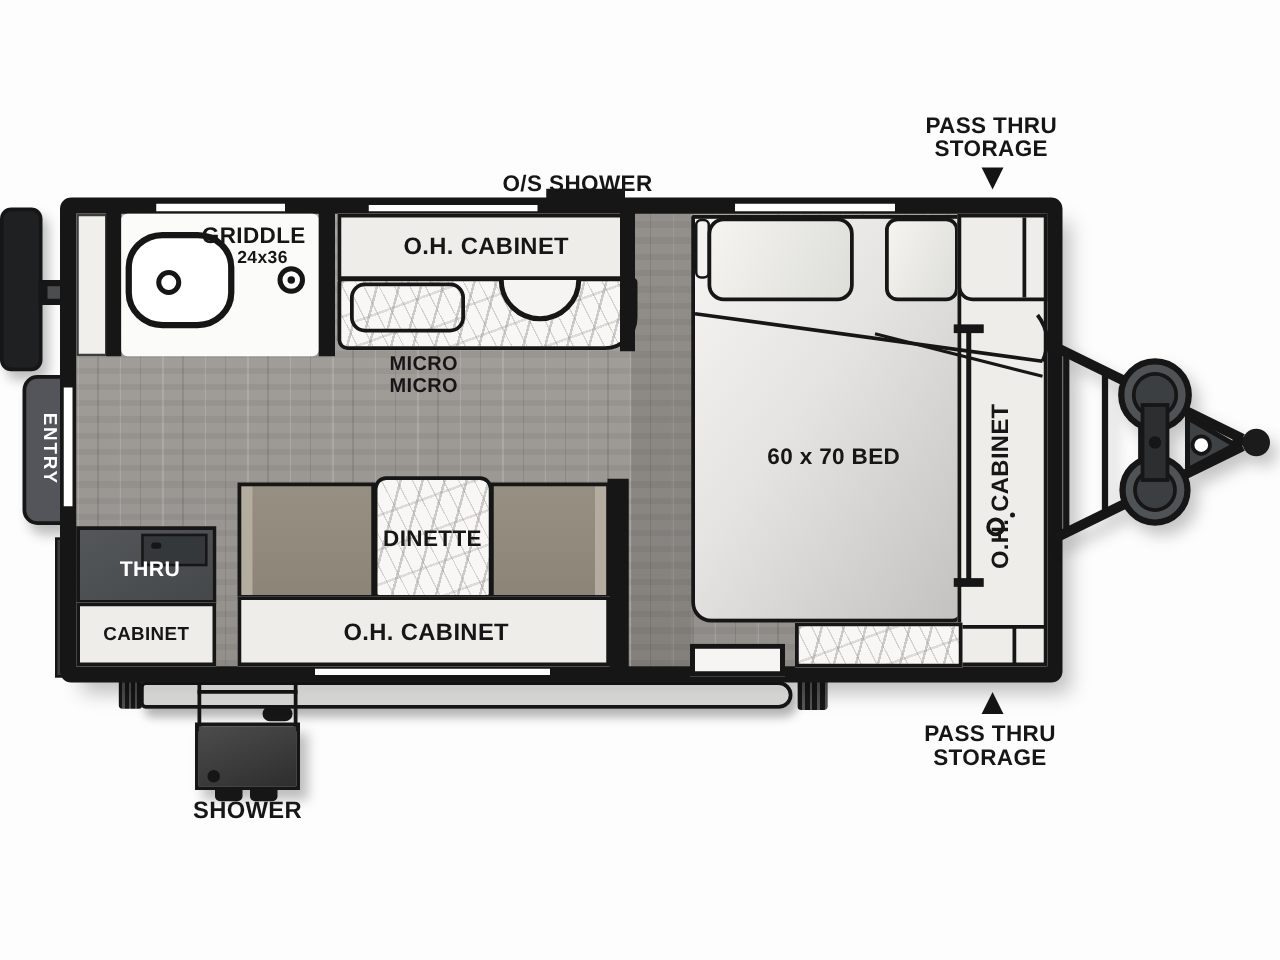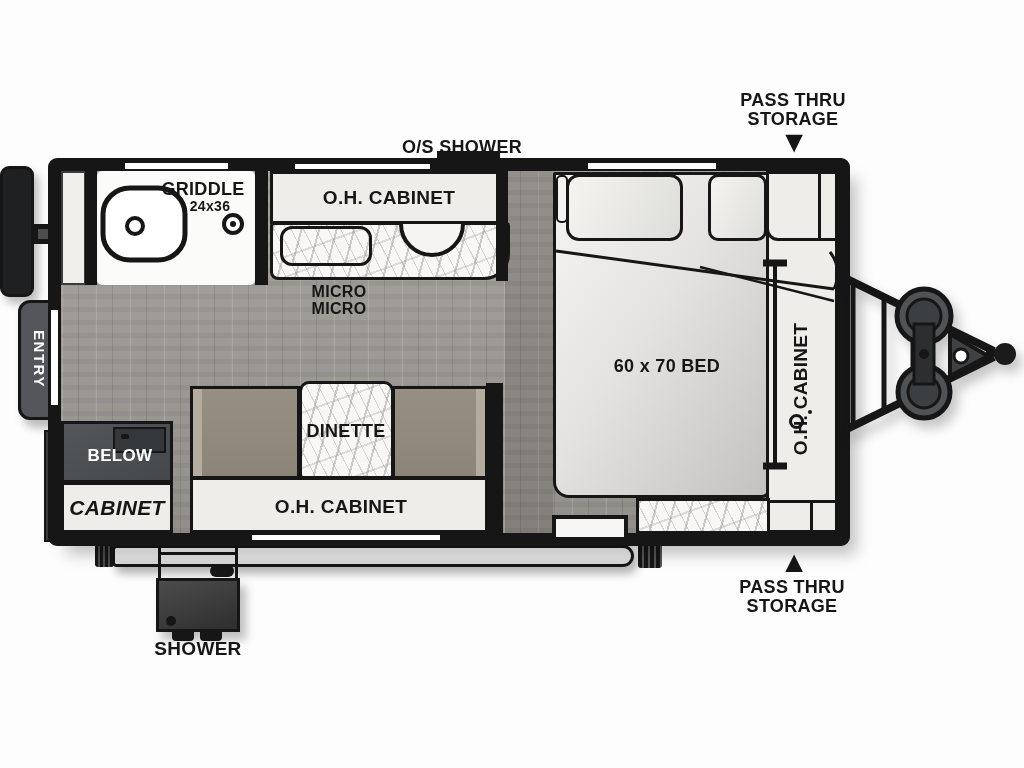--- a/index.html
+++ b/index.html
@@ -183,23 +183,23 @@
 
   <div class="lbl" style="left:389px;top:198px;font-size:19px;">O.H. CABINET</div>
 
   <div class="lbl" style="left:339px;top:301px;font-size:16px;">
     <div>MICRO</div>
     <div>MICRO</div>
   </div>
 
   <div class="lbl white vert-cw" style="left:39px;top:359px;font-size:15px;letter-spacing:1.5px;">ENTRY</div>
 
-  <div class="lbl white" style="left:120px;top:456px;font-size:17px;">BELOW</div>
-
-  <div class="lbl" style="left:117px;top:508px;font-size:21px;font-style:italic;">CABINET</div>
+  <div class="lbl white" style="left:120px;top:456px;font-size:17px;">THRU</div>
+
+  <div class="lbl" style="left:117px;top:508px;font-size:15px;">CABINET</div>
 
   <div class="lbl" style="left:346px;top:431px;font-size:18px;">DINETTE</div>
 
   <div class="lbl" style="left:341px;top:507px;font-size:19px;">O.H. CABINET</div>
 
   <div class="lbl" style="left:667px;top:366px;font-size:18px;">60 x 70 BED</div>
 
   <div class="lbl vert-ccw" style="left:801px;top:389px;font-size:19px;">O.H. CABINET</div>
 
   <div class="lbl" style="left:198px;top:649px;font-size:19px;">SHOWER</div>

